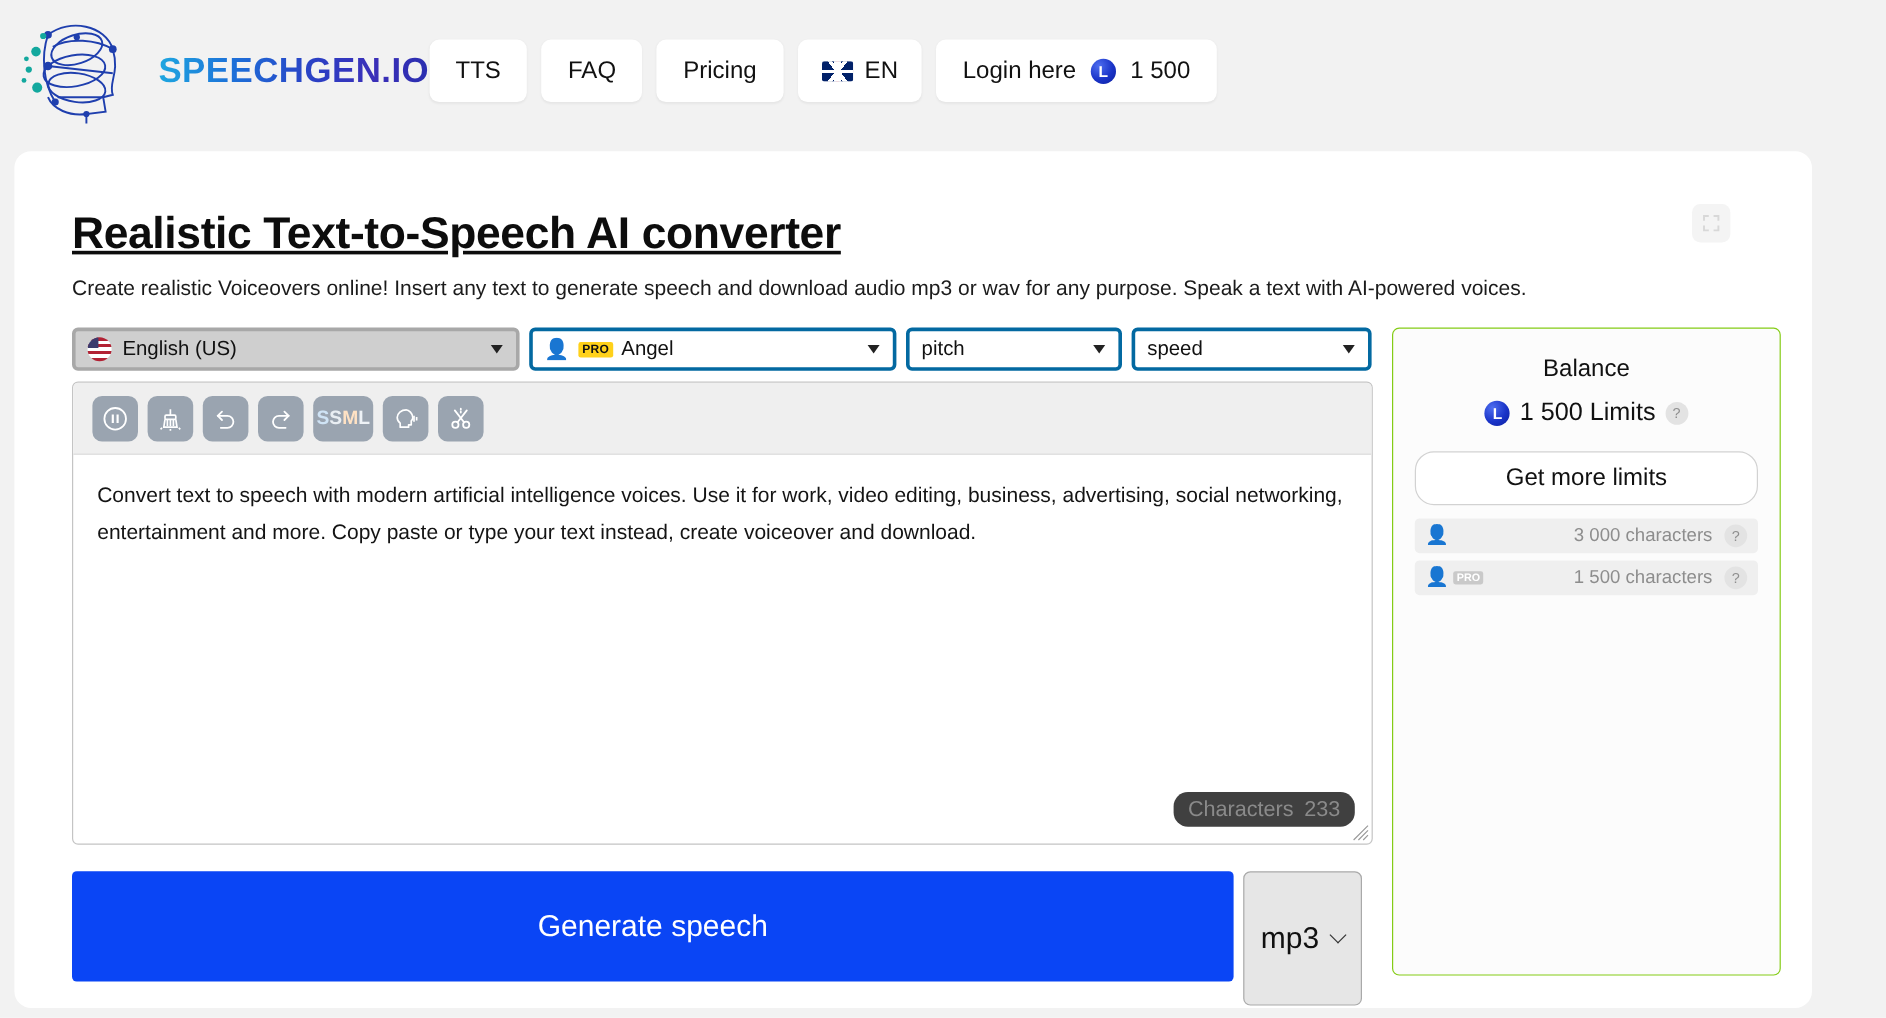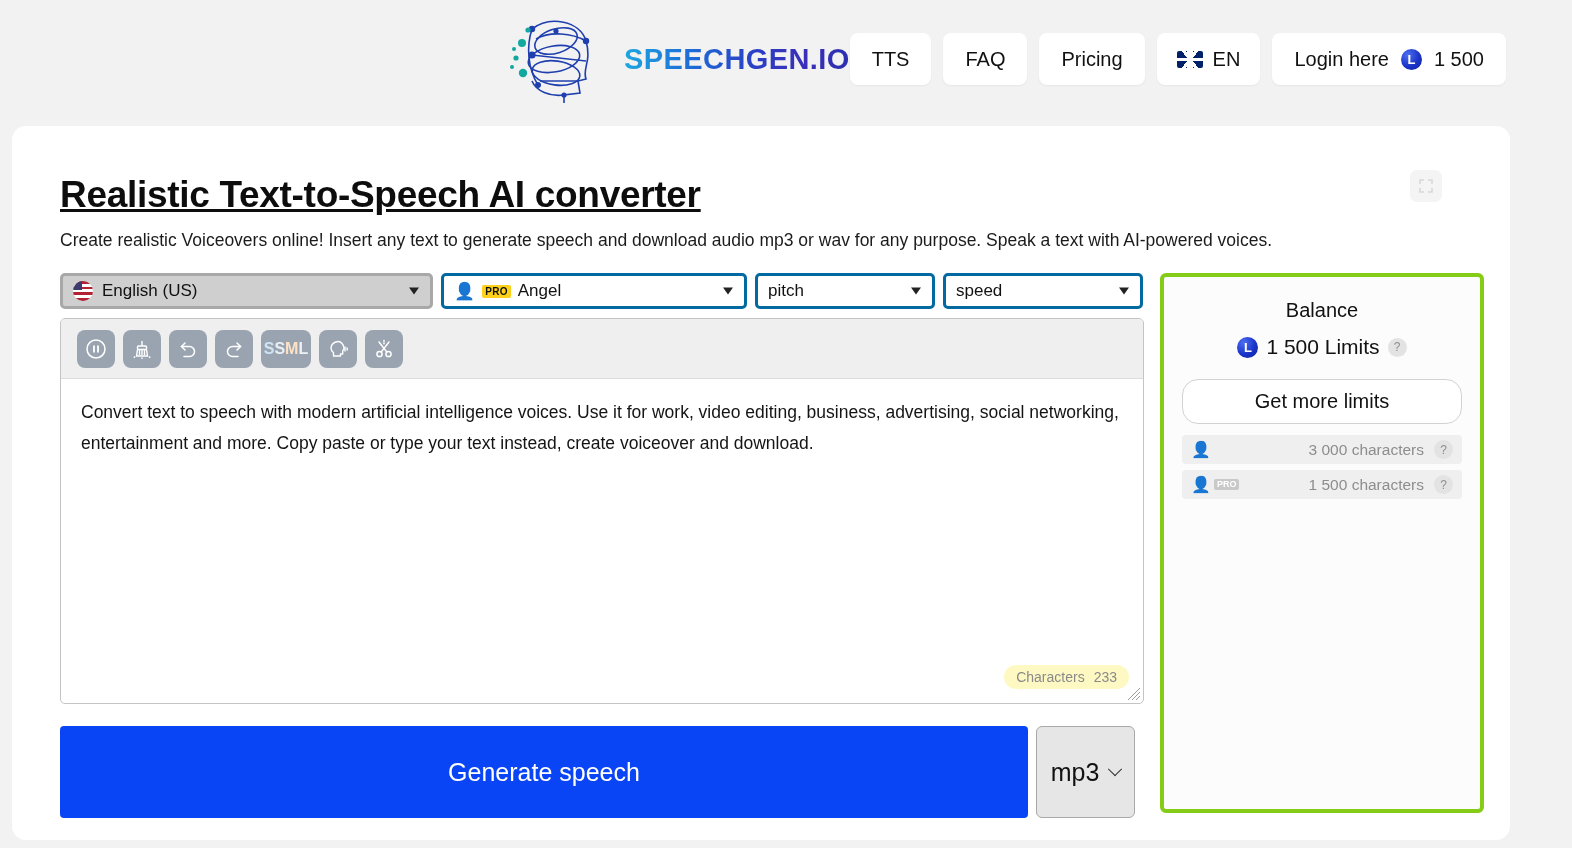--- a/index.html
+++ b/index.html
@@ -9,21 +9,21 @@
     background: #f2f2f2;
     font-family: "Liberation Sans", sans-serif;
     overflow: hidden;
   }
 
   
   .header {
     height: 118px;
     display: flex;
     align-items: center;
-    justify-content: flex-end;
+    justify-content: flex-start;
     padding: 0 66px 0 10px;
   }
   .brand { display: flex; align-items: center; gap: 14px; }
   .brand-logo { width: 108px; height: 96px; flex: 0 0 auto; }
   .brand-name {
     font-size: 29px;
     font-weight: bold;
     letter-spacing: .4px;
     background: linear-gradient(90deg,#1ea7e0 0%,#1d6fd8 28%,#2b3fc4 58%,#3b2fb8 80%,#2a2fb0 100%);
     -webkit-background-clip: text;
@@ -200,24 +200,24 @@
   .ssml-l  { color: #eef2f6; }
   .editor-text {
     padding: 18px 22px 0 20px;
     font-size: 17.5px;
     line-height: 31px;
     color: #141414;
   }
   .char-pill {
     position: absolute;
     right: 14px; bottom: 14px;
-    background: #fef9c3;
+    background: #404040;
     border-radius: 12px;
     padding: 4px 12px;
-    font-size: 14px;
+    font-size: 18px;
     color: #8a8a8a;
     display: flex;
     gap: 9px;
     margin-top: 24px;
   }
   .char-pill .num { color: #8a8a8a; }
   .resize-grip {
     position: absolute;
     right: 2px; bottom: 2px;
     width: 14px; height: 14px;
@@ -230,21 +230,21 @@
     width: 968px; height: 92px;
     background: #0a45f5;
     color: #fff;
     border: none;
     border-radius: 4px;
     font-size: 25px;
     font-family: inherit;
     cursor: pointer;
   }
   .format-select {
-    width: 99px; height: 92px;
+    width: 99px; height: 112px;
     background: #e6e6e6;
     border: 1px solid #a9a9a9;
     border-radius: 6px;
     display: flex;
     align-items: center;
     justify-content: center;
     gap: 11px;
     font-size: 25px;
     color: #111;
     cursor: pointer;
@@ -253,21 +253,21 @@
     width: 10px; height: 10px;
     border-right: 1.6px solid #333;
     border-bottom: 1.6px solid #333;
     transform: rotate(45deg) translate(-2px,-2px);
   }
 
   
   .balance {
     width: 324px;
     flex: 0 0 auto;
-    border: 4px solid #84cc16;
+    border: 1px solid #84cc16;
     border-radius: 6px;
     background: #fcfcfc;
     padding: 22px 18px 0 18px;
     height: 540px;
   }
   .balance-title { text-align: center; font-size: 20px; color: #111; margin-bottom: 13px; }
   .balance-limits {
     display: flex; align-items: center; justify-content: center; gap: 8px;
     font-size: 21px; color: #111; margin-bottom: 20px;
   }

